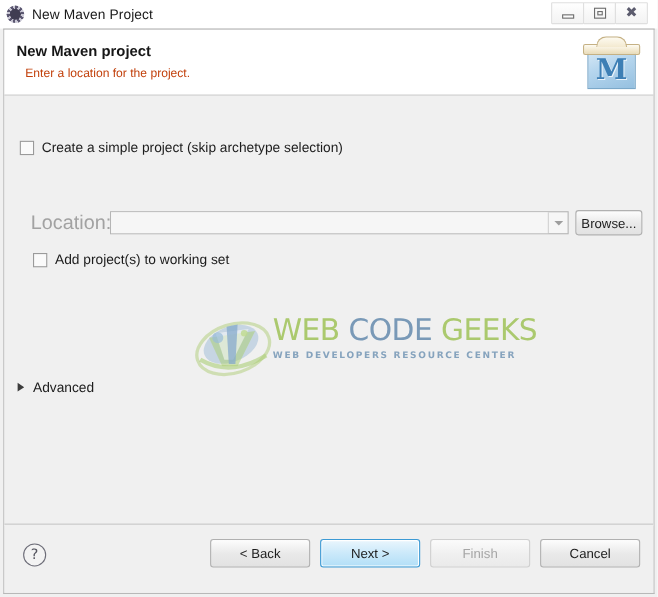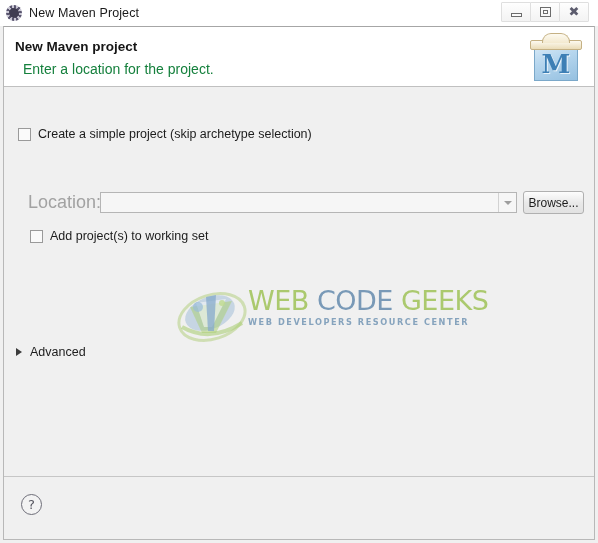--- a/index.html
+++ b/index.html
@@ -135,22 +135,22 @@
     left: 11px;
     top: 12px;
     font-size: 13.5px;
     font-weight: bold;
     color: #161616;
   }
   .header-sub {
     position: absolute;
     left: 19px;
     top: 34px;
-    font-size: 14px;
-    color: #15803d;
+    font-size: 11px;
+    color: #c2410c;
   }
   .header-logo {
     position: absolute;
     right: 8px;
     top: 3px;
     width: 58px;
     height: 54px;
   }
   .maven-box {
     position: absolute;
@@ -496,16 +496,22 @@
 
       <div class="row advanced-row">
         <span class="tri"></span>
         <span class="advanced-label">Advanced</span>
       </div>
 
     </div>
 
     <div class="button-bar">
       <div class="help-icon">?</div>
+      <div class="bar-buttons">
+        <div class="btn">&lt; Back</div>
+        <div class="btn default-btn">Next &gt;</div>
+        <div class="btn disabled">Finish</div>
+        <div class="btn">Cancel</div>
+      </div>
     </div>
 
   </div>
 </div>
 
 </body></html>

